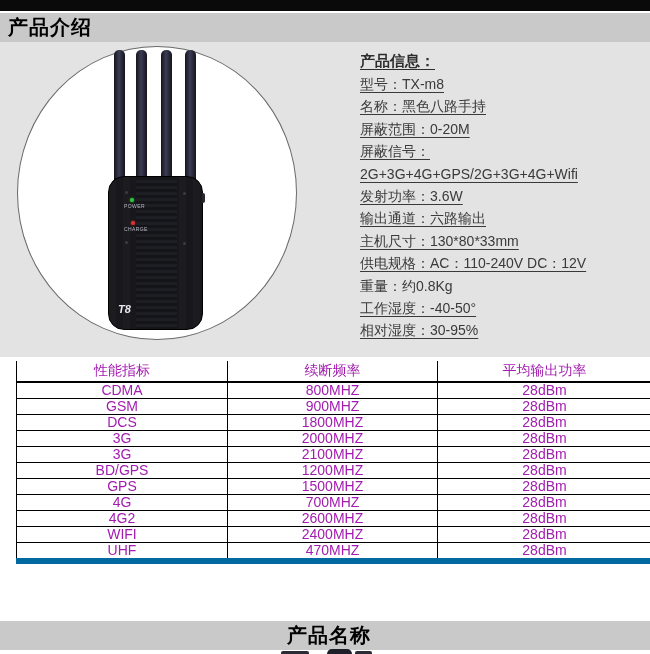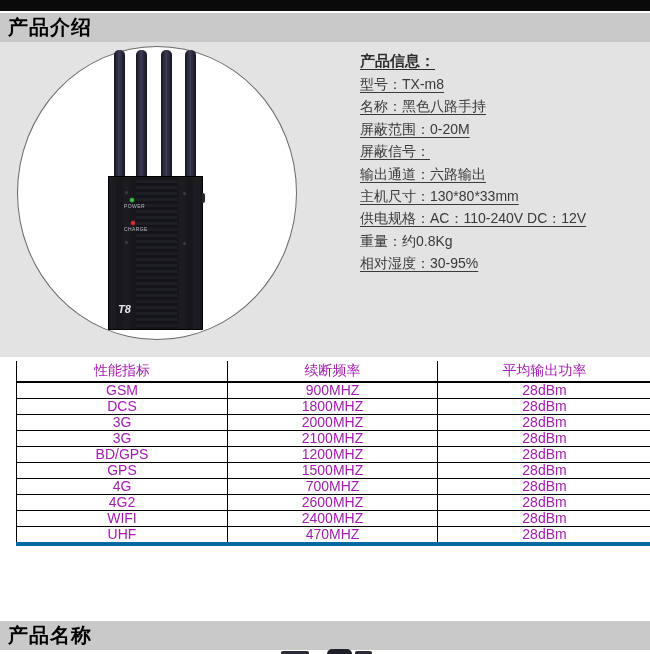--- a/index.html
+++ b/index.html
@@ -15,21 +15,21 @@
   .top-bar { position:absolute; left:0; top:0; width:650px; height:11px; background:#0a0a0a; }
 
   
   .section-bar {
     position:absolute; left:0; width:650px; height:29px;
     background:#c9c9c9; color:#000;
     font-size:20px; font-weight:800; letter-spacing:1px;
     line-height:29px; padding-left:8px;
   }
   .bar-intro { top:13px; }
-  .bar-name  { top:621px; height:29px; }
+  .bar-name  { top:621px; height:29px;text-align:center; }
 
   
   .photo-section { position:absolute; left:0; top:42px; width:650px; height:315px; background:#e3e3e3; }
 
   .photo-circle {
     position:absolute; left:17px; top:4px;
     width:280px; height:294px; border-radius:50%;
     background:#ffffff; border:1px solid #6a6a6a;
   }
 
@@ -41,21 +41,21 @@
   }
   .antenna::after {
     content:""; position:absolute; left:0; bottom:8px; width:11px; height:4px;
     background:#0c0c12;
   }
   .ant-1 { left:114px; } .ant-2 { left:136px; } .ant-3 { left:161px; } .ant-4 { left:185px; }
 
   .device-body {
     position:absolute; left:108px; top:134px; width:95px; height:154px;
     background:repeating-linear-gradient(90deg,#1b1b20 0 7px,#17171c 7px 14px);
-    border-radius:0; border:1px solid #000;text-decoration:underline;
+    border-radius:16px; border:1px solid #000;text-decoration:underline;
   }
   .body-stripe {
     position:absolute; left:27px; top:0; width:41px; height:152px;
     background:repeating-linear-gradient(180deg,#141419 0 3px,#1d1d24 3px 6px);
   }
   .led { position:absolute; width:4px; height:4px; border-radius:50%; }
   .led-power  { left:21px; top:21px; background:#35c23d; box-shadow:0 0 2px #35c23d; }
   .led-charge { left:22px; top:44px; background:#e03030; box-shadow:0 0 2px #e03030; }
   .led-label {
     position:absolute; color:#b9b9c5; font-size:5px; line-height:5px; letter-spacing:0.4px;
@@ -86,21 +86,21 @@
     font-size:14px; color:#a21caf;
   }
   .spec-table th, .spec-table td {
     border:1px solid #000; text-align:center; padding:0; overflow:hidden;
   }
   .spec-table th {
     height:21px; font-weight:normal; font-size:14px;
     border-top:none; border-bottom:2px solid #000;
   }
   .spec-table td { height:15px; line-height:15px; }
-  .spec-table tr:last-child td { border-bottom:4px solid #0369a1;margin-left:25px; }
+  .spec-table tr:last-child td { border-bottom:6px solid #0369a1;margin-left:25px; }
 
   
   .blob { position:absolute; background:#2b2b36; }
   .blob-1 { left:281px; top:651px; width:28px; height:3px; border-radius:2px 2px 0 0; }
   .blob-2 { left:327px; top:649px; width:25px; height:5px; border-radius:8px 8px 0 0; background:#1f1f29; }
   .blob-3 { left:355px; top:651px; width:17px; height:3px; border-radius:2px 2px 0 0; }
 </style>
 </head>
 <body>
 
@@ -137,24 +137,27 @@
       <div class="side-button"></div>
     </div>
 
     <div class="info-panel">
       <div class="info-title">产品信息：</div>
       <div>
           <div class="info-line"><span class="u">型号：TX-m8</span></div>
           <div class="info-line"><span class="u">名称：黑色八路手持</span></div>
           <div class="info-line"><span class="u">屏蔽范围：0-20M</span></div>
           <div class="info-line"><span class="u">屏蔽信号：</span></div>
+          <div class="info-line"><span class="u">2G+3G+4G+GPS/2G+3G+4G+Wifi</span></div>
+          <div class="info-line"><span class="u">发射功率：3.6W</span></div>
           <div class="info-line"><span class="u">输出通道：六路输出</span></div>
           <div class="info-line"><span class="u">主机尺寸：130*80*33mm</span></div>
           <div class="info-line"><span class="u">供电规格：AC：110-240V DC：12V</span></div>
           <div class="info-line"><span>重量：约0.8Kg</span></div>
+          <div class="info-line"><span class="u">工作湿度：-40-50°</span></div>
           <div class="info-line"><span class="u">相对湿度：30-95%</span></div>
         </div>
     </div>
 
   </div>
 
   <table class="spec-table">
     <colgroup>
         <col style="width:211px">
         <col style="width:210px">
@@ -162,20 +165,25 @@
       </colgroup>
     <thead>
       <tr>
           <th>性能指标</th>
           <th>续断频率</th>
           <th>平均输出功率</th>
         </tr>
     </thead>
     <tbody>
         <tr>
+          <td>CDMA</td>
+          <td>800MHZ</td>
+          <td>28dBm</td>
+        </tr>
+        <tr>
           <td>GSM</td>
           <td>900MHZ</td>
           <td>28dBm</td>
         </tr>
         <tr>
           <td>DCS</td>
           <td>1800MHZ</td>
           <td>28dBm</td>
         </tr>
         <tr>

